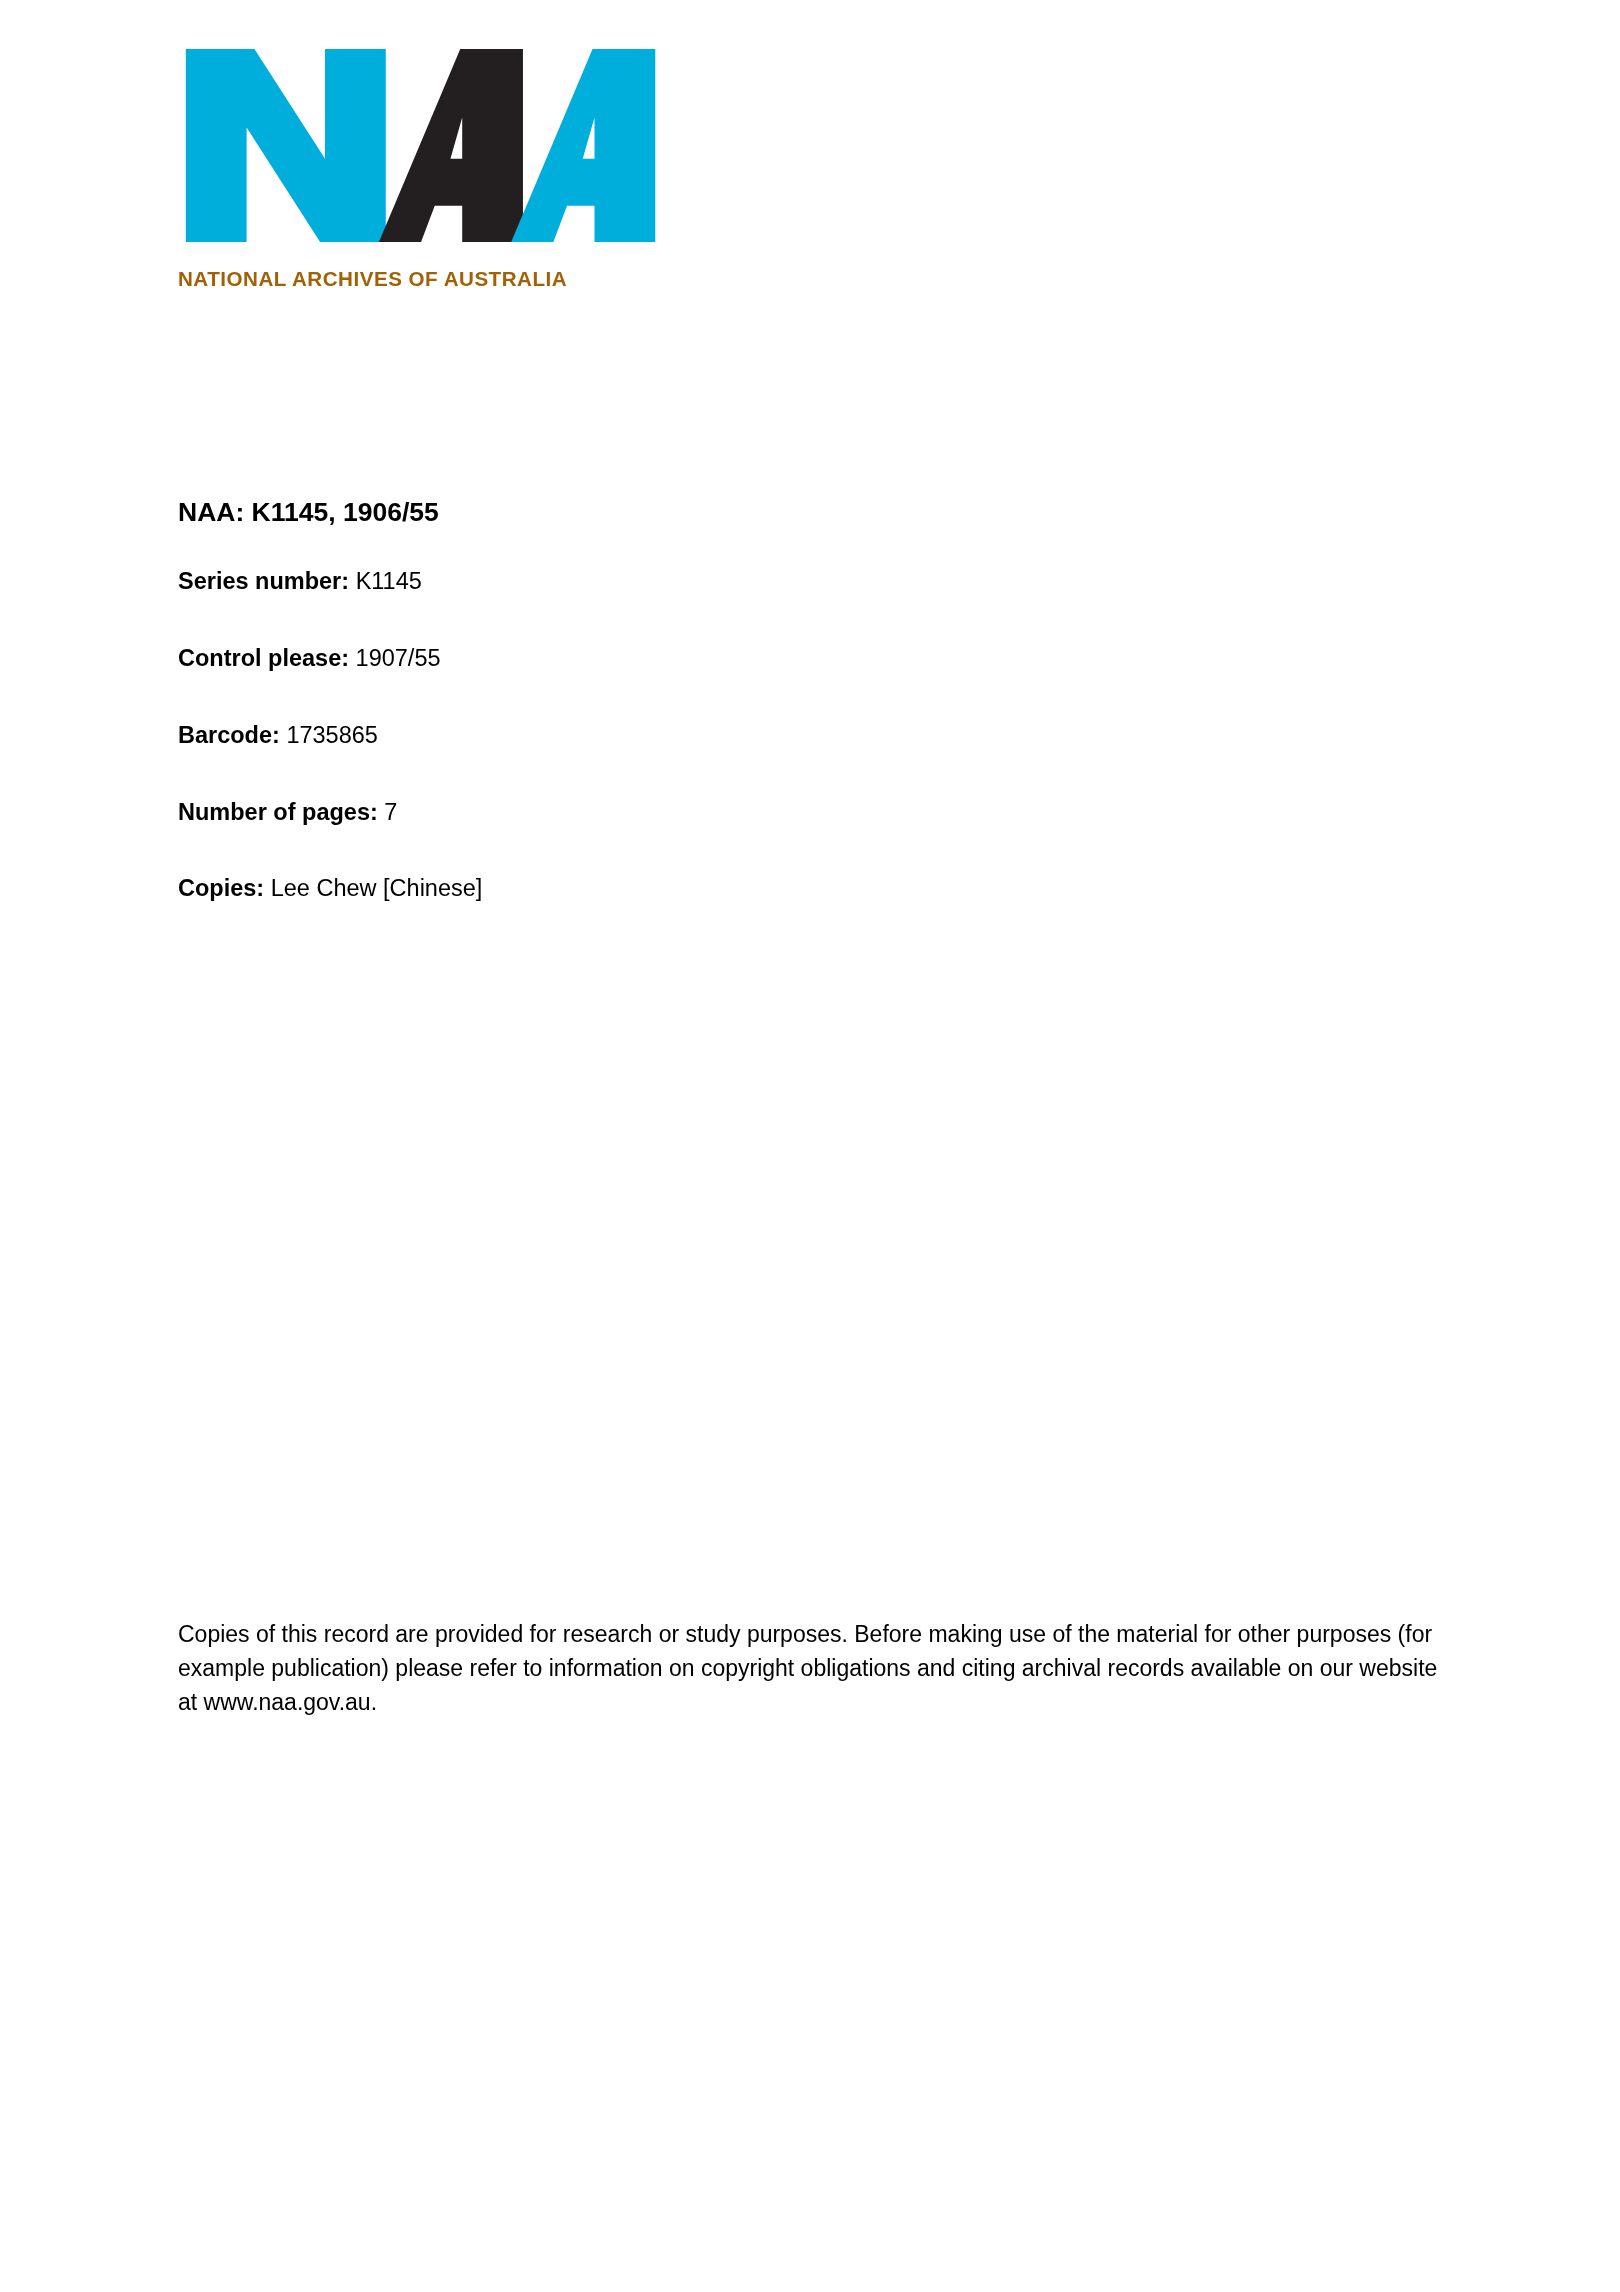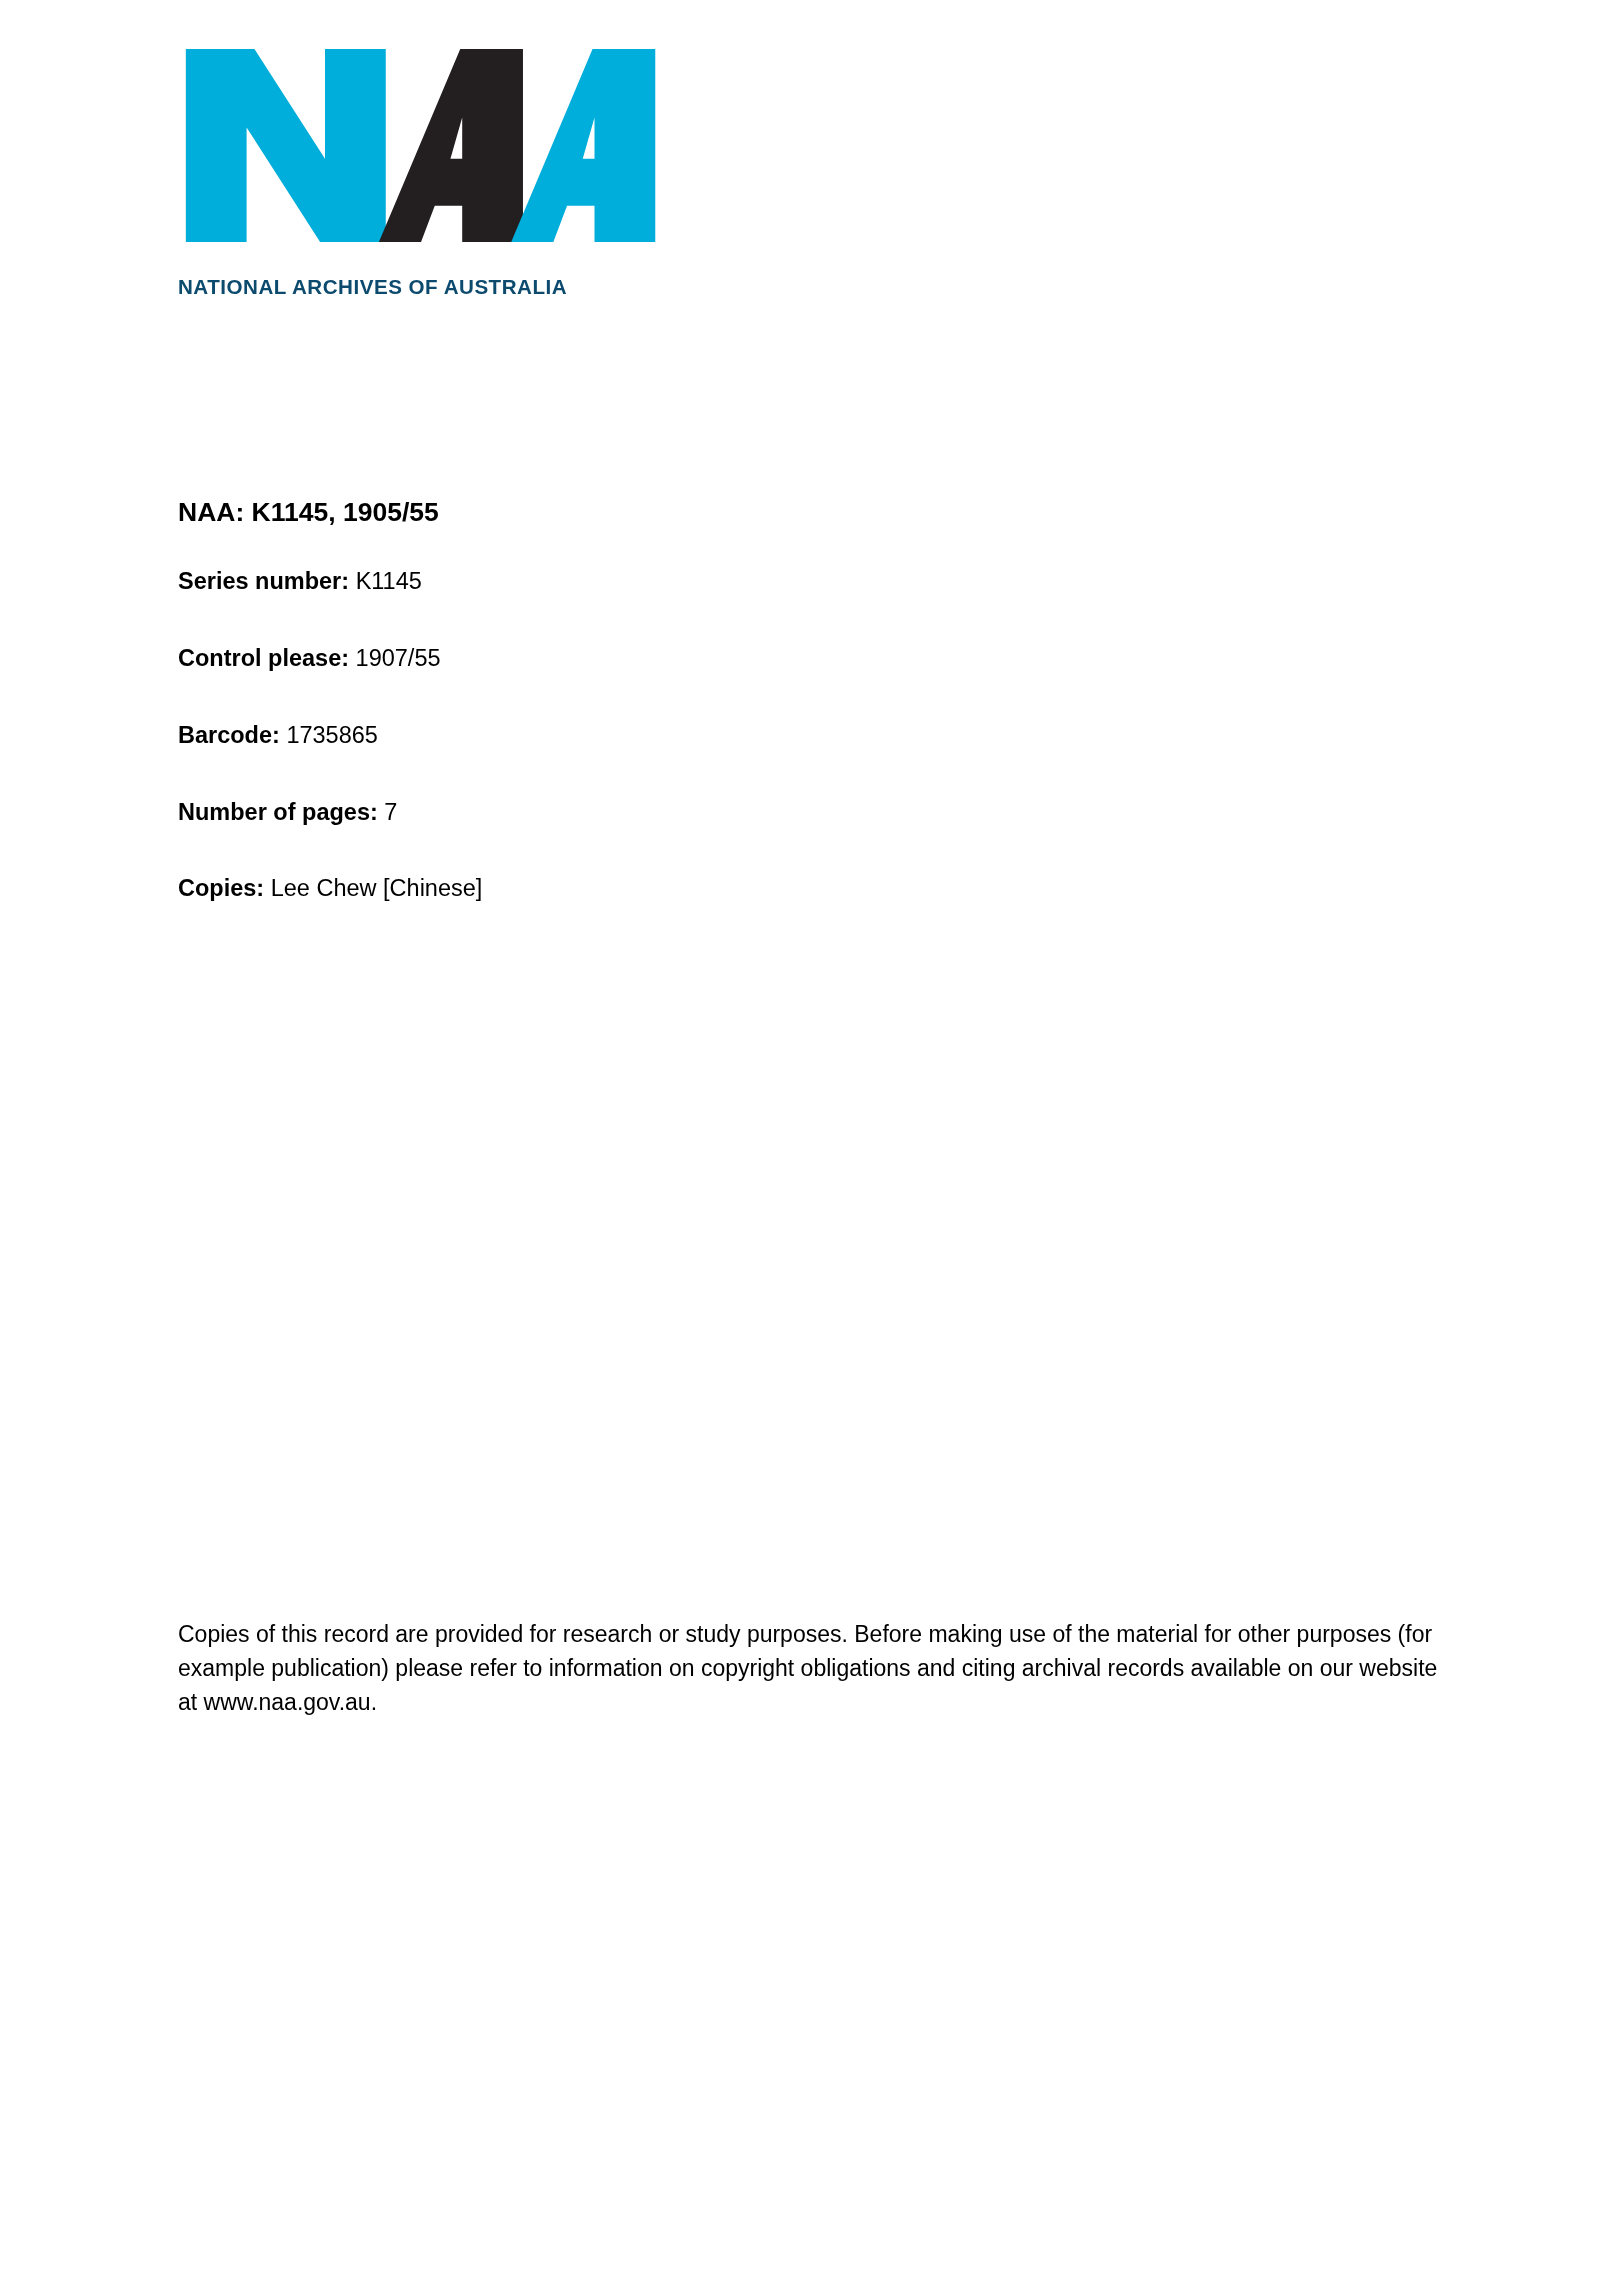--- a/index.html
+++ b/index.html
@@ -27,26 +27,26 @@
   .logo-block {
     position: absolute;
     left: 178px;
     top: 41px;
     width: 510px;
   }
   .logo-mark {
     display: block;
   }
   .logo-wordmark {
-    margin-top: 23px;
+    margin-top: 15px;
     font-family: "Liberation Sans", sans-serif;
     font-weight: bold;
     font-size: 20.6px;
     letter-spacing: 0.5px;
-    color: #0c4a6e;
+    color: #a16207;
     white-space: nowrap;
   }
 
   
   .meta-block {
     position: absolute;
     left: 178px;
     top: 495px;
     width: 1274px;
   }
@@ -93,21 +93,21 @@
       <path d="M8 205 L8 8 L78 8 L150 120 L150 8 L212 8 L212 205 L145 205 L70 88 L70 205 Z" fill="#00AEDB"></path>
 
       <path d="M205 205 L288 8 L352 8 L352 205 L290 205 L290 168 L262 168 L248 205 Z M278 120 L290 120 L290 78 Z" fill="#231F20"></path>
 
       <path d="M340 205 L423 8 L487 8 L487 205 L425 205 L425 168 L397 168 L383 205 Z M413 120 L425 120 L425 78 Z" fill="#00AEDB"></path>
     </svg>
     <div class="logo-wordmark">NATIONAL ARCHIVES OF AUSTRALIA</div>
   </div>
 
   <div class="meta-block">
-    <h1 class="meta-heading">NAA: K1145, 1905/55</h1>
+    <h1 class="meta-heading">NAA: K1145, 1906/55</h1>
 
     <p class="meta-row">
       <span class="meta-label">Series number:</span>
       <span class="meta-value">K1145</span>
     </p>
 
     <p class="meta-row">
       <span class="meta-label">Control please:</span>
       <span class="meta-value">1907/55</span>
     </p>

